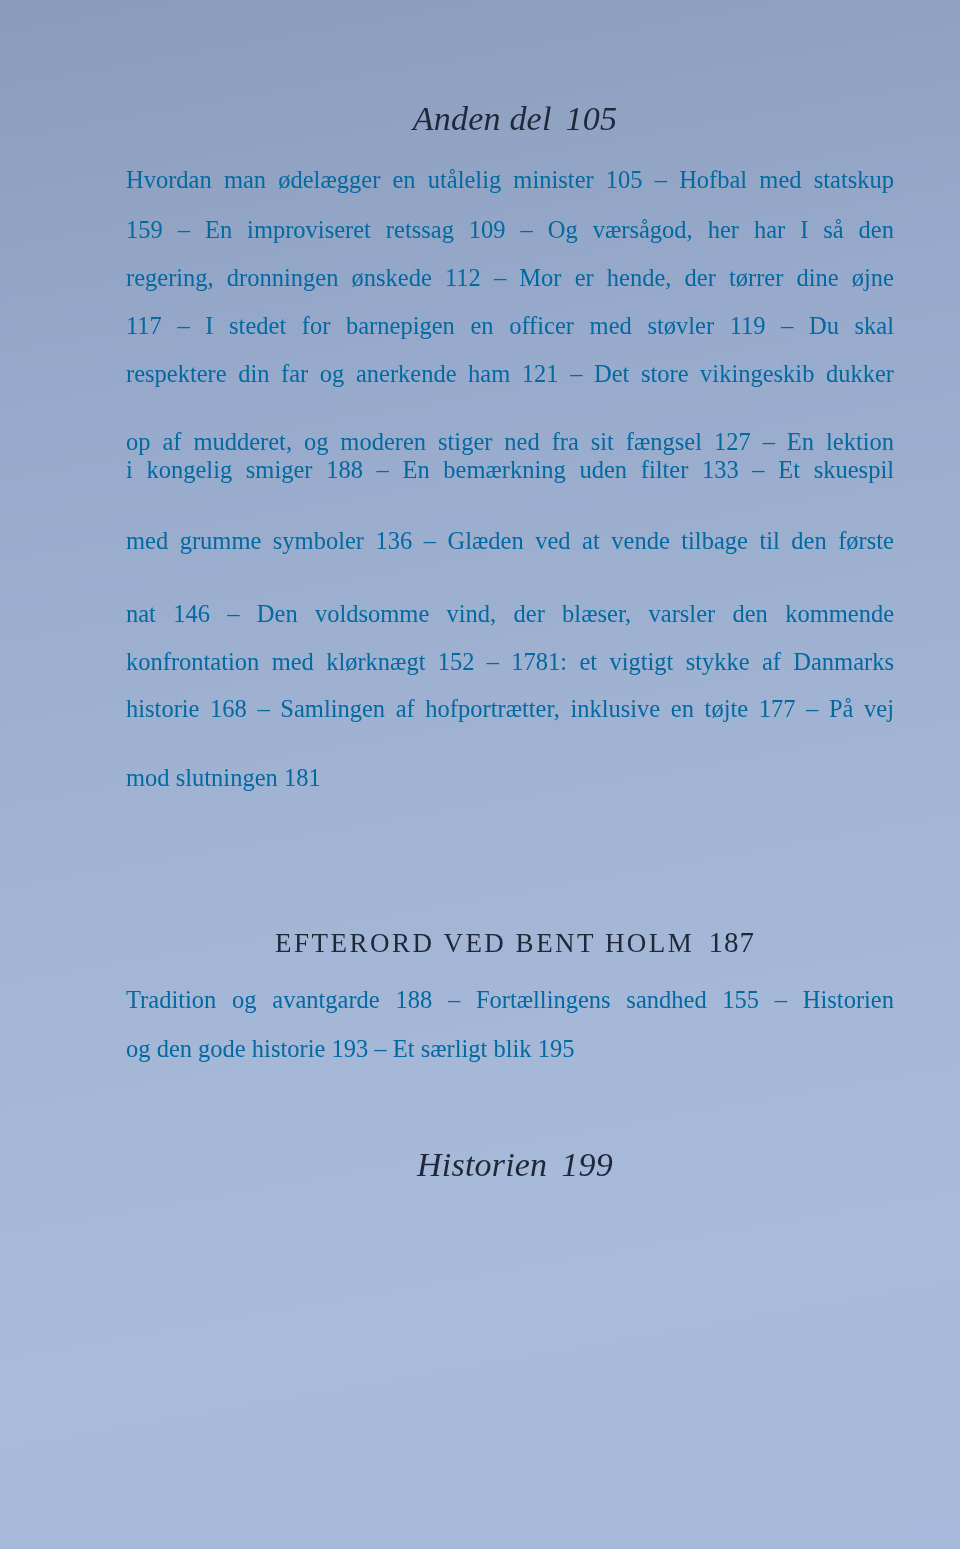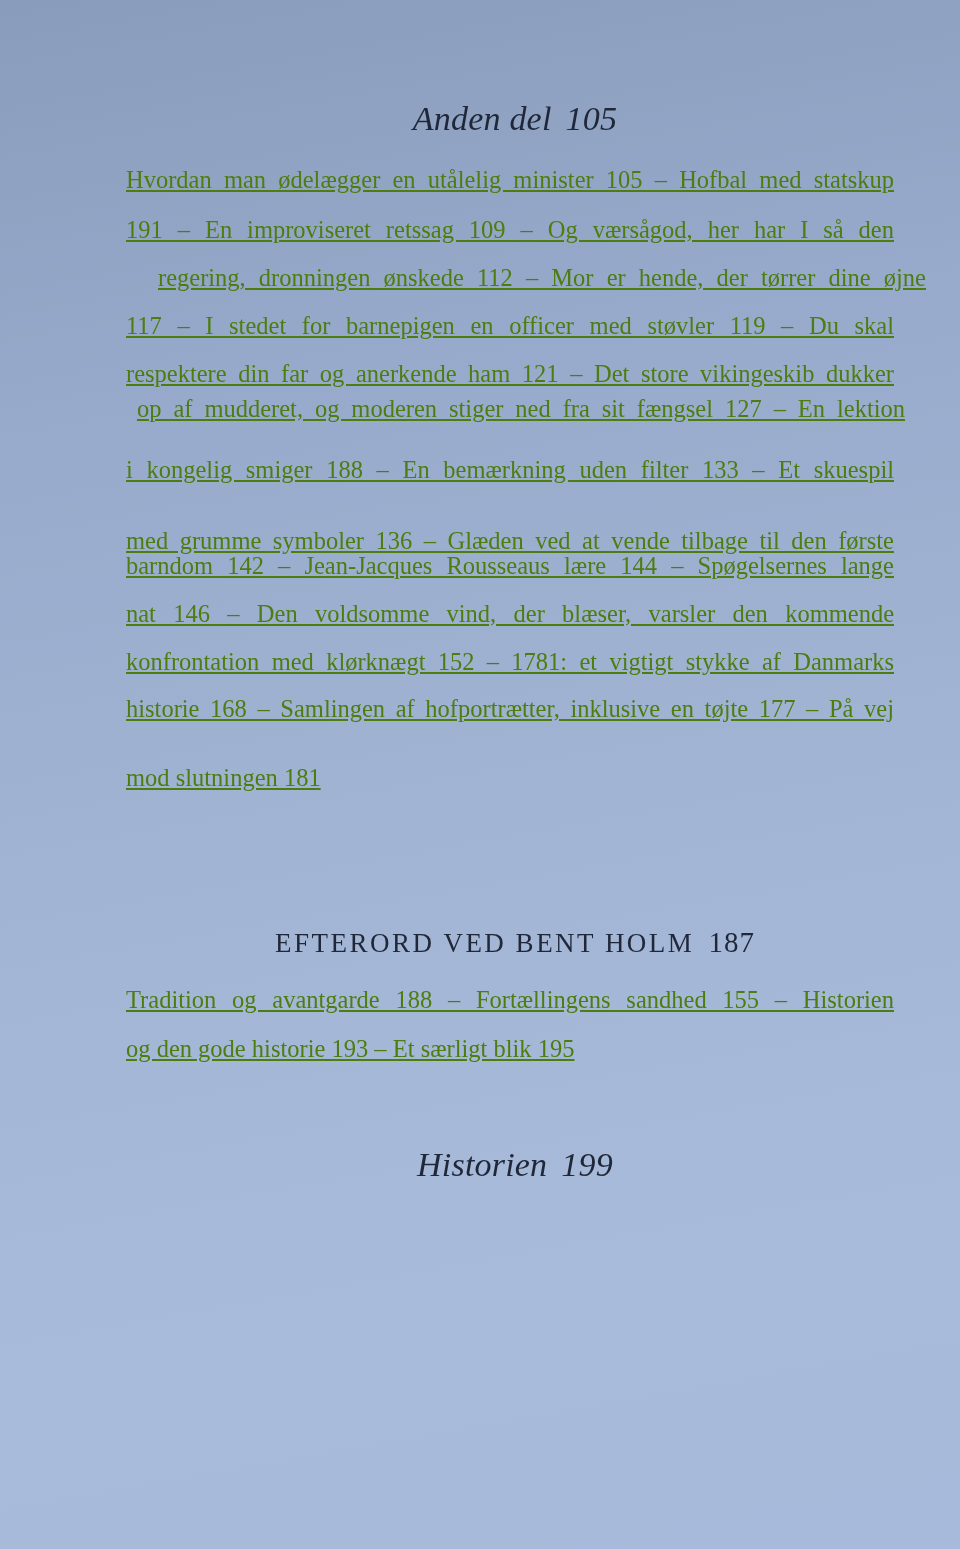--- a/index.html
+++ b/index.html
@@ -41,45 +41,43 @@
     .caps-title .num { margin-left: 14px; letter-spacing: 1px; font-size: 29px; }
     .toc-line {
       position: absolute;
       left: 126px;
       width: 768px;
       font-size: 24.5px;
       white-space: nowrap;
       text-align: justify;
       text-align-last: justify;
       line-height: 1;
-      color: #4d7c0f;
-      text-decoration: underline;
+      color: #0369a1;
     }
     .toc-line.last {
       text-align-last: left;
     }
   </style>
 </head>
 <body>
 
 <div class="page">
 
   <div class="section-title-italic" style="top:100px;">
     <span>Anden del</span><span class="num">105</span>
   </div>
 
   <div class="toc-line" style="top:168px;">Hvordan man ødelægger en utålelig minister 105 – Hofbal med statskup</div>
-  <div class="toc-line" style="top:218px;">191 – En improviseret retssag 109 – Og værsågod, her har I så den</div>
-  <div class="toc-line" style="top:266px;margin-left:32px;">regering, dronningen ønskede 112 – Mor er hende, der tørrer dine øjne</div>
+  <div class="toc-line" style="top:218px;">159 – En improviseret retssag 109 – Og værsågod, her har I så den</div>
+  <div class="toc-line" style="top:266px;">regering, dronningen ønskede 112 – Mor er hende, der tørrer dine øjne</div>
   <div class="toc-line" style="top:314px;">117 – I stedet for barnepigen en officer med støvler  119 – Du skal</div>
   <div class="toc-line" style="top:362px;">respektere din far og anerkende ham 121 – Det store vikingeskib dukker</div>
-  <div class="toc-line" style="top:397px;margin-left:11px;">op af mudderet, og moderen stiger ned fra sit fængsel 127 – En lektion</div>
+  <div class="toc-line" style="top:430px;">op af mudderet, og moderen stiger ned fra sit fængsel 127 – En lektion</div>
   <div class="toc-line" style="top:458px;">i kongelig smiger 188 – En bemærkning uden filter 133 – Et skuespil</div>
   <div class="toc-line" style="top:506px;margin-top:23px;">med grumme symboler 136 – Glæden ved at vende tilbage til den første</div>
-  <div class="toc-line" style="top:554px;">barndom 142 – Jean-Jacques Rousseaus lære 144 – Spøgelsernes lange</div>
   <div class="toc-line" style="top:602px;">nat 146 – Den voldsomme vind, der blæser, varsler den kommende</div>
   <div class="toc-line" style="top:650px;">konfrontation med klørknægt 152 – 1781: et vigtigt stykke af Danmarks</div>
   <div class="toc-line" style="top:697px;">historie 168 – Samlingen af hofportrætter, inklusive en tøjte 177 – På vej</div>
   <div class="toc-line last" style="top:744px;margin-top:22px;">mod slutningen 181</div>
 
   <div class="caps-title" style="top:926px;">
     <span>EFTERORD VED BENT HOLM</span><span class="num">187</span>
   </div>
 
   <div class="toc-line" style="top:988px;">Tradition og avantgarde  188  – Fortællingens sandhed  155 – Historien</div>

